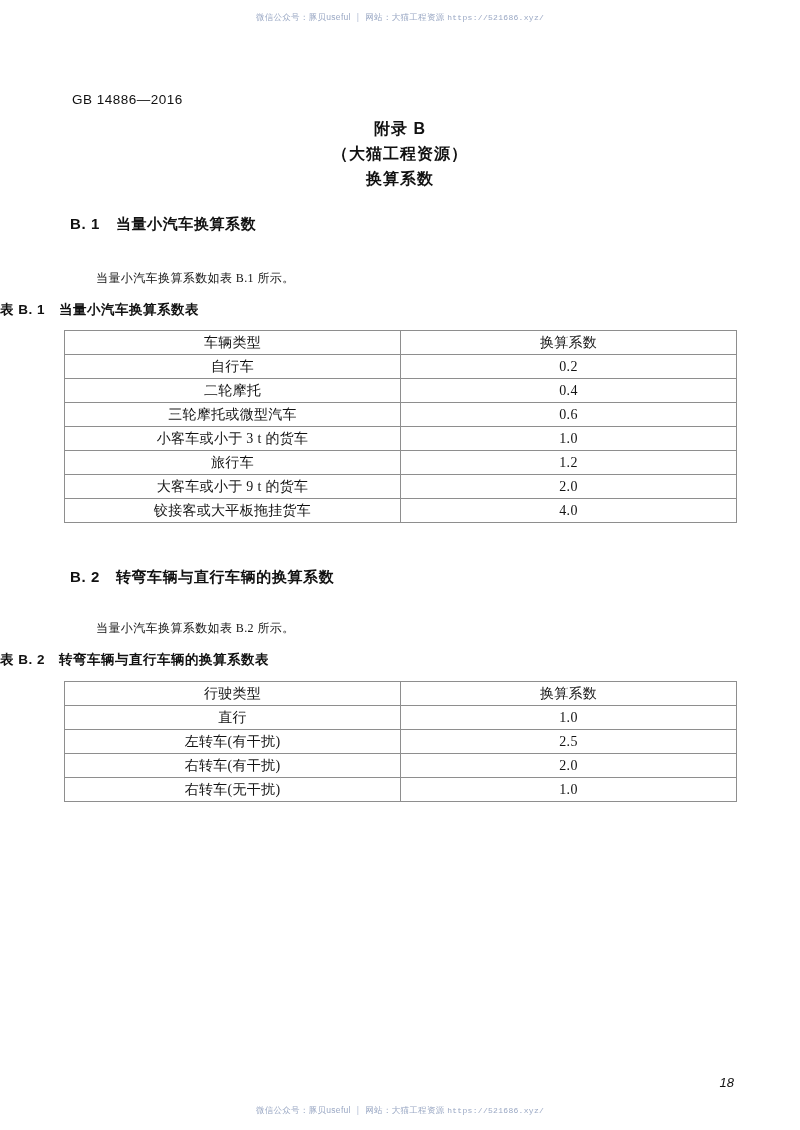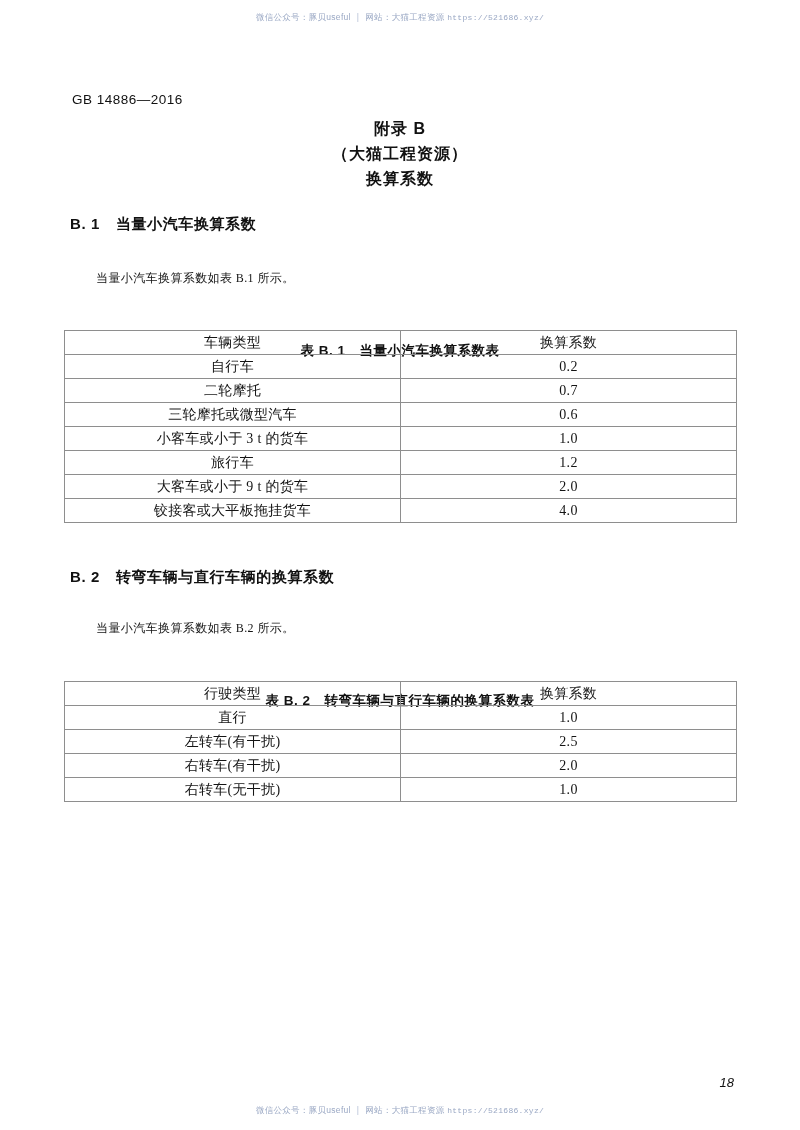--- a/index.html
+++ b/index.html
@@ -93,27 +93,26 @@
     white-space: nowrap;
   }
   #para-b1 { top: 270px; }
   #para-b2 { top: 620px; }
 
   
   .table-caption {
     position: absolute;
     left: 0;
     width: 800px;
-    text-align: center;
+    text-align: left;
     font-family: "Liberation Sans", "DejaVu Sans", sans-serif;
     font-weight: bold;
     font-size: 13.5px;
     letter-spacing: 0.5px;
     color: #111;
-    margin-top: 41px;
   }
   .table-caption .cap-num { margin-right: 14px; }
   #caption-b1 { top: 301px; }
   #caption-b2 { top: 651px; }
 
   
   .data-table {
     position: absolute;
     left: 64px;
     width: 672px;
@@ -191,21 +190,21 @@
         <th>换算系数</th>
       </tr>
     </thead>
     <tbody>
       <tr>
         <td>自行车</td>
         <td class="cell-value">0.2</td>
       </tr>
       <tr>
         <td>二轮摩托</td>
-        <td class="cell-value">0.7</td>
+        <td class="cell-value">0.4</td>
       </tr>
       <tr>
         <td>三轮摩托或微型汽车</td>
         <td class="cell-value">0.6</td>
       </tr>
       <tr>
         <td>小客车或小于 3 t 的货车</td>
         <td class="cell-value">1.0</td>
       </tr>
       <tr>

